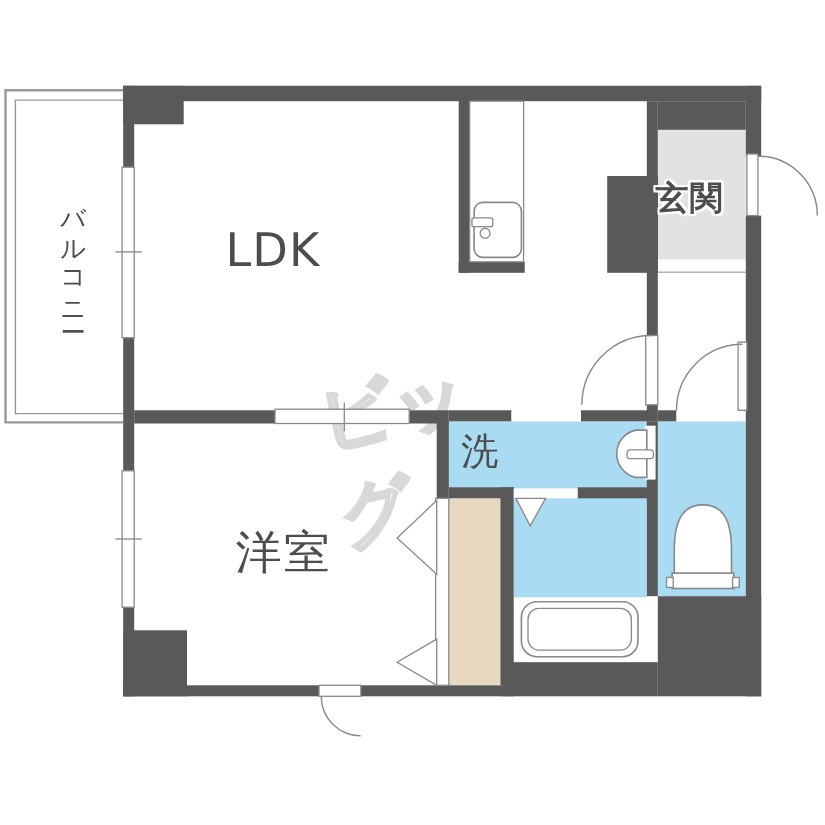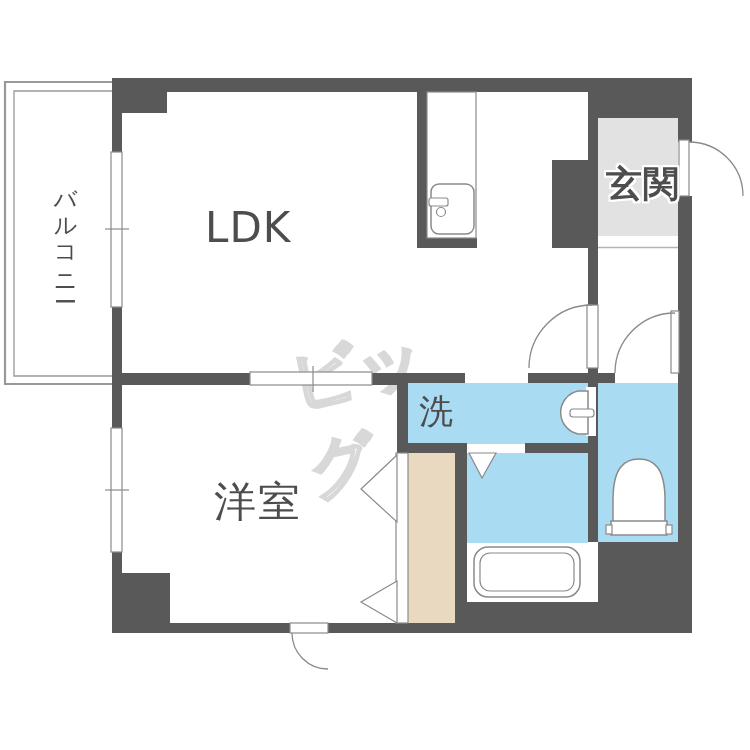--- a/index.html
+++ b/index.html
@@ -7,22 +7,22 @@
          font-family:"DejaVu Sans","Liberation Sans",sans-serif;}
   #plan-svg{position:absolute;left:0;top:0;z-index:2;}
   .label{position:absolute;z-index:3;color:#4d4d4d;}
   .lbl-balcony{left:46px;top:158px;width:36px;height:150px;
                writing-mode:vertical-rl;text-orientation:mixed;
                font-size:23px;letter-spacing:3px;text-align:center;}
   .lbl-ldk{left:205px;top:203px;width:130px;
            font-size:42px;letter-spacing:1px;}
   .lbl-room{left:193px;top:474px;width:130px;text-align:center;
             font-size:42px;letter-spacing:2px;}
-  .lbl-genkan{left:596px;top:160px;width:84px;text-align:right;
-              font-size:36px;font-weight:bold;letter-spacing:1px;
+  .lbl-genkan{left:596px;top:160px;width:84px;text-align:left;
+              font-size:30px;font-weight:bold;letter-spacing:1px;
               text-shadow:-2px -2px 0 #fff,2px -2px 0 #fff,-2px 2px 0 #fff,2px 2px 0 #fff,
                           0 -2px 0 #fff,0 2px 0 #fff,-2px 0 0 #fff,2px 0 0 #fff;}
   .lbl-laundry{left:413px;top:386px;width:46px;height:51px;line-height:51px;
                text-align:center;font-size:34px;}
   #watermark{position:absolute;left:292px;top:318px;width:200px;height:120px;z-index:1;
              font-size:66px;font-weight:bold;color:transparent;
              -webkit-text-stroke:2.5px #d8d8d8;
              transform:rotate(-12deg);}
   .fixture{fill:#fff;stroke:#8a8a8a;stroke-width:1.5;}
   .thin{fill:#fff;stroke:#8a8a8a;stroke-width:1.2;}

